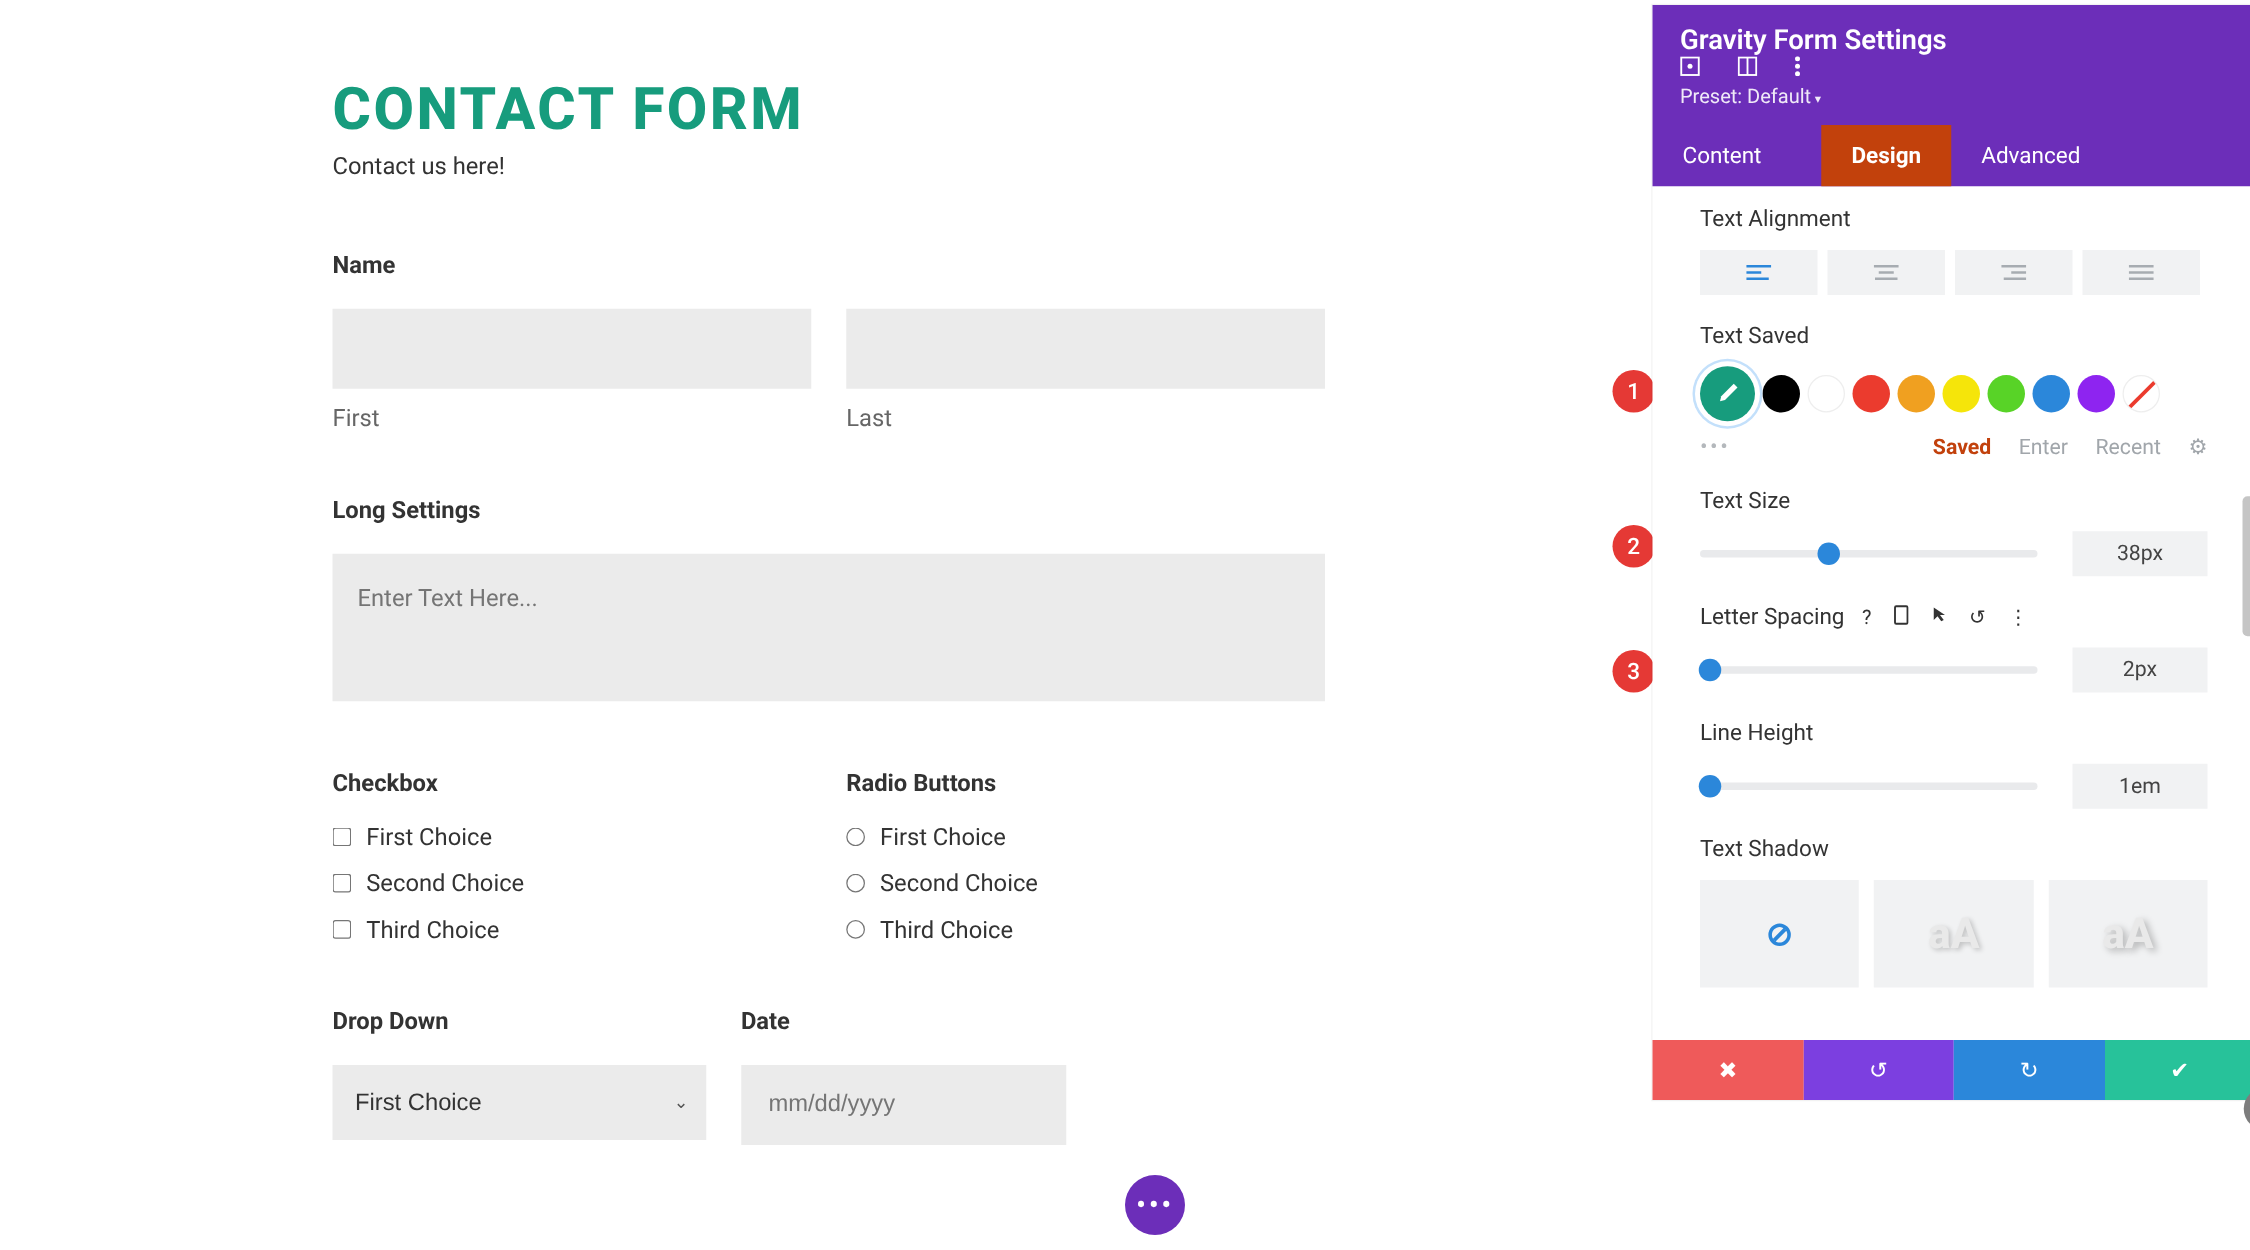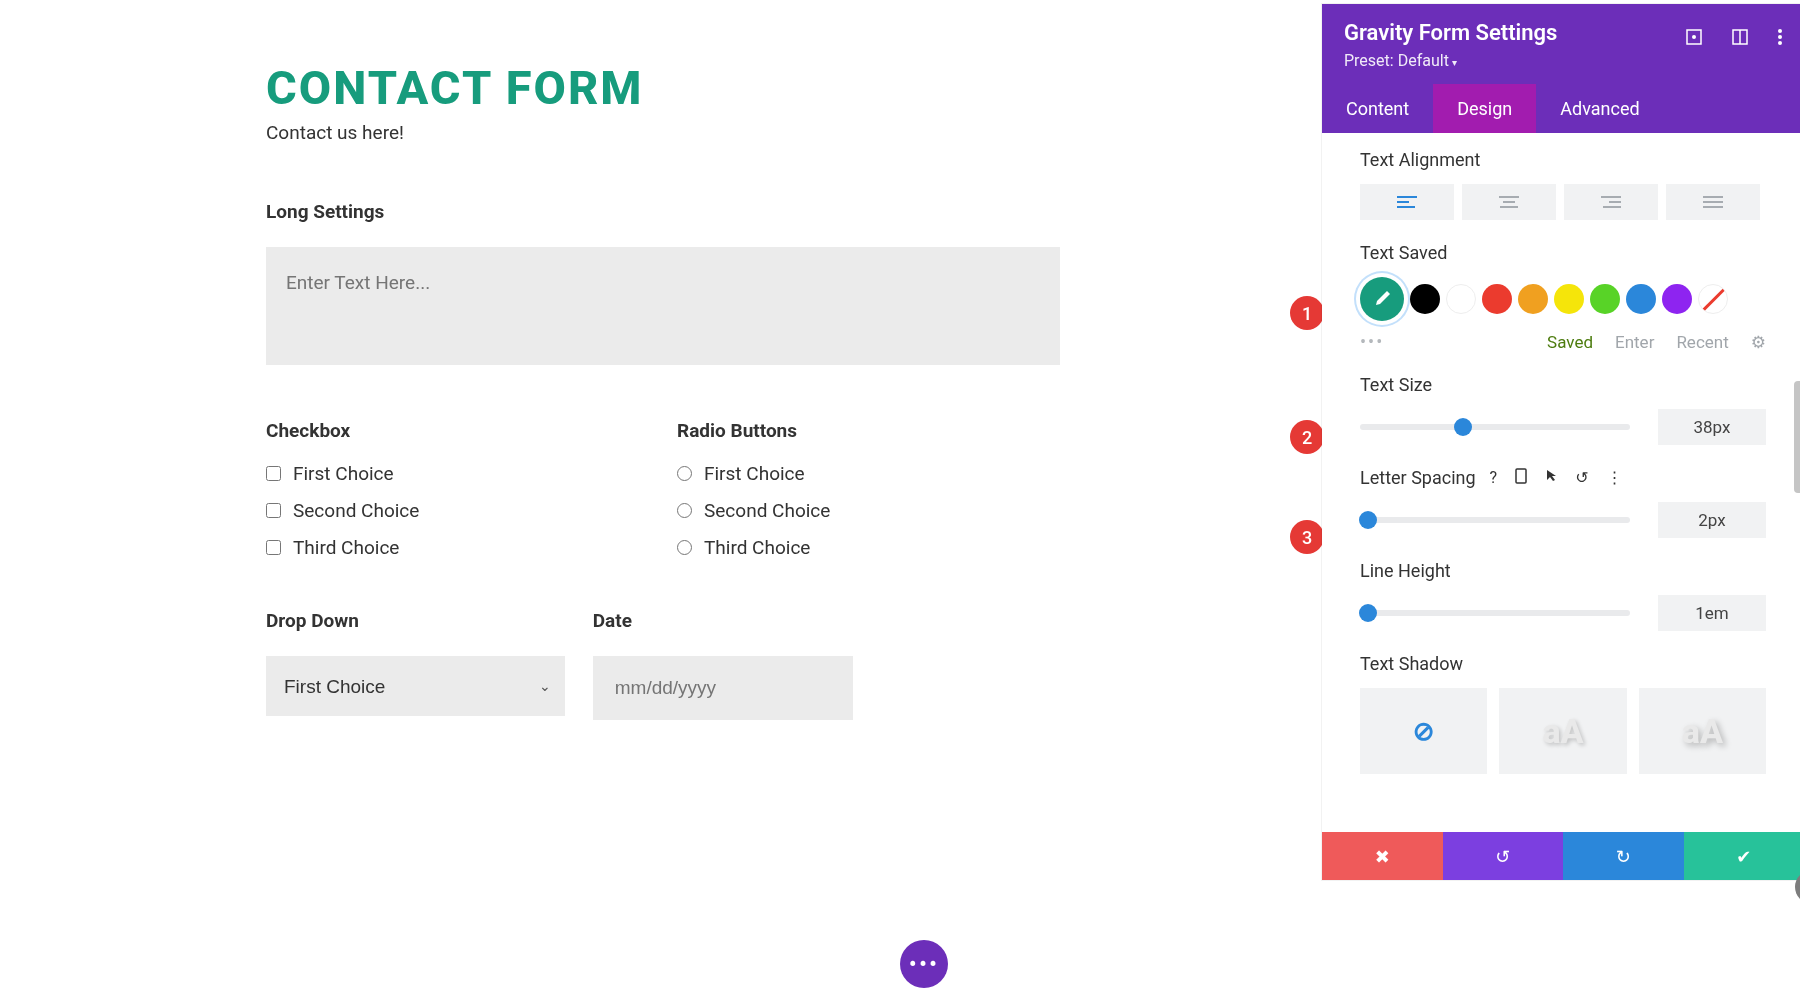--- a/index.html
+++ b/index.html
@@ -29,49 +29,49 @@
 
 
 .callout { position: absolute; width: 34px; height: 34px; border-radius: 50%; background: #e53935; color: #fff; display: flex; align-items: center; justify-content: center; font-size: 18px; font-weight: 500; }
 .callout-1 { left: 1290px; top: 296px; }
 .callout-2 { left: 1290px; top: 420px; }
 .callout-3 { left: 1290px; top: 520px; }
 
 
 .panel { position: absolute; left: 1322px; top: 4px; width: 482px; height: 876px; background: #fff; box-shadow: 0 0 0 1px rgba(0,0,0,.05); display: flex; flex-direction: column; }
 .panel-header { background: #6c2eb9; color: #fff; padding: 16px 22px 14px; }
-.panel-header-top { display: flex; align-items: flex-end; justify-content: space-between; }
+.panel-header-top { display: flex; align-items: flex-start; justify-content: space-between; flex-direction: column; }
 .panel-title { font-size: 22px; font-weight: 600; }
 .panel-header-icons { display: flex; gap: 30px; }
 .panel-header-icons .hicon { cursor: pointer; }
 .panel-preset { font-size: 16px; margin-top: 6px; opacity: .9; }
 .panel-preset .caret { font-size: 10px; margin-left: 3px; }
 .panel-tabs { display: flex; background: #6c2eb9; }
 .panel-tab { flex: 0 0 auto; padding: 14px 24px; color: #fff; font-size: 18px; cursor: pointer; }
-.panel-tab.active { background: #a21caf; font-weight: 400; }
+.panel-tab.active { background: #c2410c; font-weight: 700; margin-left: 24px; }
 .panel-scroll-indicator { position: absolute; right: 0; top: 248px; width: 10px; height: 112px; background: #c5c5c5; border-radius: 4px; }
 
 .panel-body { padding: 16px 38px 0; overflow: hidden; flex: 1; position: relative; }
 .section { margin-bottom: 22px; }
 .section-label { font-size: 18px; color: #333; margin-bottom: 14px; display: flex; align-items: center; gap: 14px; }
 .align-buttons { display: flex; gap: 8px; }
 .align-btn { width: 94px; height: 36px; background: #f1f2f3; border: none; display: flex; align-items: center; justify-content: center; cursor: pointer; }
 .align-btn.active svg path, .align-btn.active svg line { stroke: #2b87da; }
 .align-btn svg path, .align-btn svg line { stroke: #a7acb1; }
 
 .swatches { display: flex; gap: 6px; align-items: center; }
 .swatch { width: 30px; height: 30px; border-radius: 50%; cursor: pointer; }
 .swatch.selected { width: 44px; height: 44px; display: flex; align-items: center; justify-content: center; position: relative; box-shadow: 0 0 0 4px #fff, 0 0 0 6px #c3e0fb; }
 .swatch-none { position: relative; background: #fff; border: 1px solid #eee; overflow: hidden; }
 .swatch-none::after { content: ""; position: absolute; left: -4px; top: 13px; width: 38px; height: 3px; background: #eb3b2e; transform: rotate(-45deg); }
 .swatch-row-extra { display: flex; align-items: center; justify-content: space-between; margin-top: 10px; }
 .swatch-more { color: #b4b8bc; font-size: 18px; letter-spacing: 2px; cursor: pointer; }
 .swatch-tabs { display: flex; gap: 22px; font-size: 17px; align-items: center; }
 .swatch-tabs .st { cursor: pointer; color: #a1a6ab; }
-.swatch-tabs .st.active { color: #4d7c0f; font-weight: 400; }
+.swatch-tabs .st.active { color: #c2410c; font-weight: 700; }
 .swatch-tabs .gear { color: #a1a6ab; }
 
 .slider-row { display: flex; align-items: center; gap: 28px; }
 .slider-track { position: relative; flex: 1; height: 6px; background: #e9eaec; border-radius: 3px; }
 .slider-thumb { position: absolute; top: 50%; width: 18px; height: 18px; background: #2b87da; border-radius: 50%; transform: translate(-50%, -50%); cursor: pointer; }
 .slider-val { width: 108px; height: 36px; background: #f1f2f3; display: flex; align-items: center; justify-content: center; font-size: 17px; color: #444; }
 
 .sec-icons { display: flex; gap: 18px; color: #333; font-size: 16px; }
 .sec-icons span { cursor: pointer; }
 
@@ -93,20 +93,35 @@
 .two-col > div { flex: 1; }
 .date-col { flex: 0 0 260px !important; }
 </style>
 </head>
 <body>
 
 <div class="form-area">
   <h1 class="form-title">CONTACT FORM</h1>
   <div class="form-subtitle">Contact us here!</div>
 
+  <div class="form-row">
+    <div style="flex:1">
+      <div class="form-label">Name</div>
+      <div class="two-col">
+        <div>
+          <input class="form-input" style="">
+          <div class="form-sub">First</div>
+        </div>
+        <div>
+          <input class="form-input" style="">
+          <div class="form-sub">Last</div>
+        </div>
+      </div>
+    </div>
+  </div>
 
   <div class="form-row" style="display:block">
     <div class="form-label">Long Settings</div>
     <textarea class="form-textarea" placeholder="Enter Text Here..." style=""></textarea>
   </div>
 
   <div class="form-row">
     <div class="form-col">
       <div class="form-label">Checkbox</div>
       <div class="choice-list">

